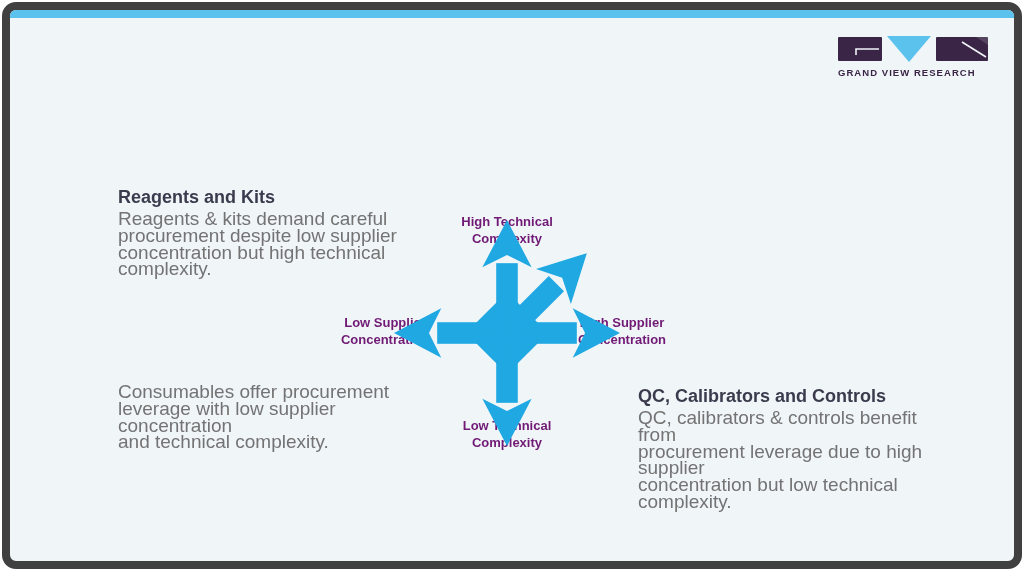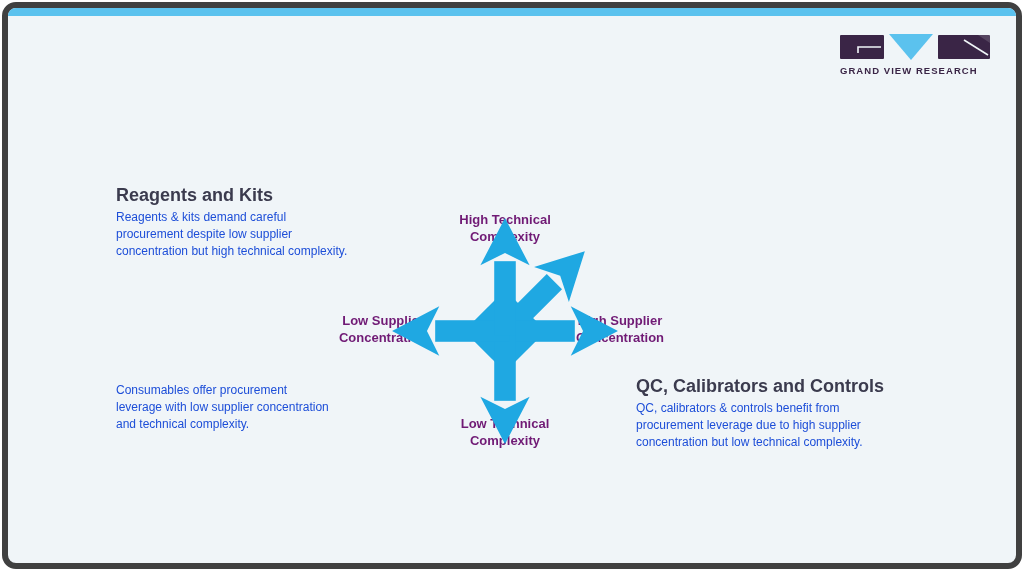--- a/index.html
+++ b/index.html
@@ -2,41 +2,41 @@
 <html><head>
 <meta charset="utf-8">
 <style>
   * { margin:0; padding:0; box-sizing:border-box; }
   html,body { width:1025px; height:576px; background:#ffffff;
               font-family:"Liberation Sans", sans-serif; overflow:hidden; }
   .stage { position:relative; width:1025px; height:576px; }
 
   .card {
     position:absolute; left:2px; top:2px; width:1020px; height:567px;
-    background:#F0F5F8; border:6px solid #404040; border-radius:14px;
+    background:#F0F5F8; border:8px solid #404040; border-radius:14px;
     overflow:hidden;
   }
   .topbar { position:absolute; left:0; top:0; width:100%; height:8px; background:#5BC2EE; }
 
   
   .logo { position:absolute; top:26px; right:26px; width:150px; }
   .logo-marks { display:block; width:150px; height:26px; }
   .logo-text {
     margin-top:5px; font-size:9.5px; font-weight:bold; letter-spacing:1.05px;
     color:#3A2546; white-space:nowrap;
   }
 
   
   .quad { position:absolute; width:305px; }
   .q-tl { left:108px; top:177px; }
   .q-tr { left:628px; top:177px; }
   .q-bl { left:108px; top:374px; }
-  .q-br { left:628px; top:368px; }
+  .q-br { left:628px; top:376px; }
   .q-title { font-size:18px; font-weight:700; color:#3B3B4E; margin-bottom:3px; }
-  .q-body  { font-size:12px; color:#1d4ed8; line-height:16.8px; white-space:pre-line; }
+  .q-body  { font-size:19px; color:#737373; line-height:16.8px; white-space:pre-line; }
 
   
   .axis-label {
     position:absolute; text-align:center; font-size:13px; font-weight:700;
     color:#701a75; line-height:16.5px; white-space:pre-line;
   }
   .ax-top    { left:417px; top:204px; width:160px; }
   .ax-bottom { left:417px; top:408px; width:160px; }
   .ax-left   { left:315px; top:305px; width:120px; }
   .ax-right  { left:552px; top:305px; width:120px; }

